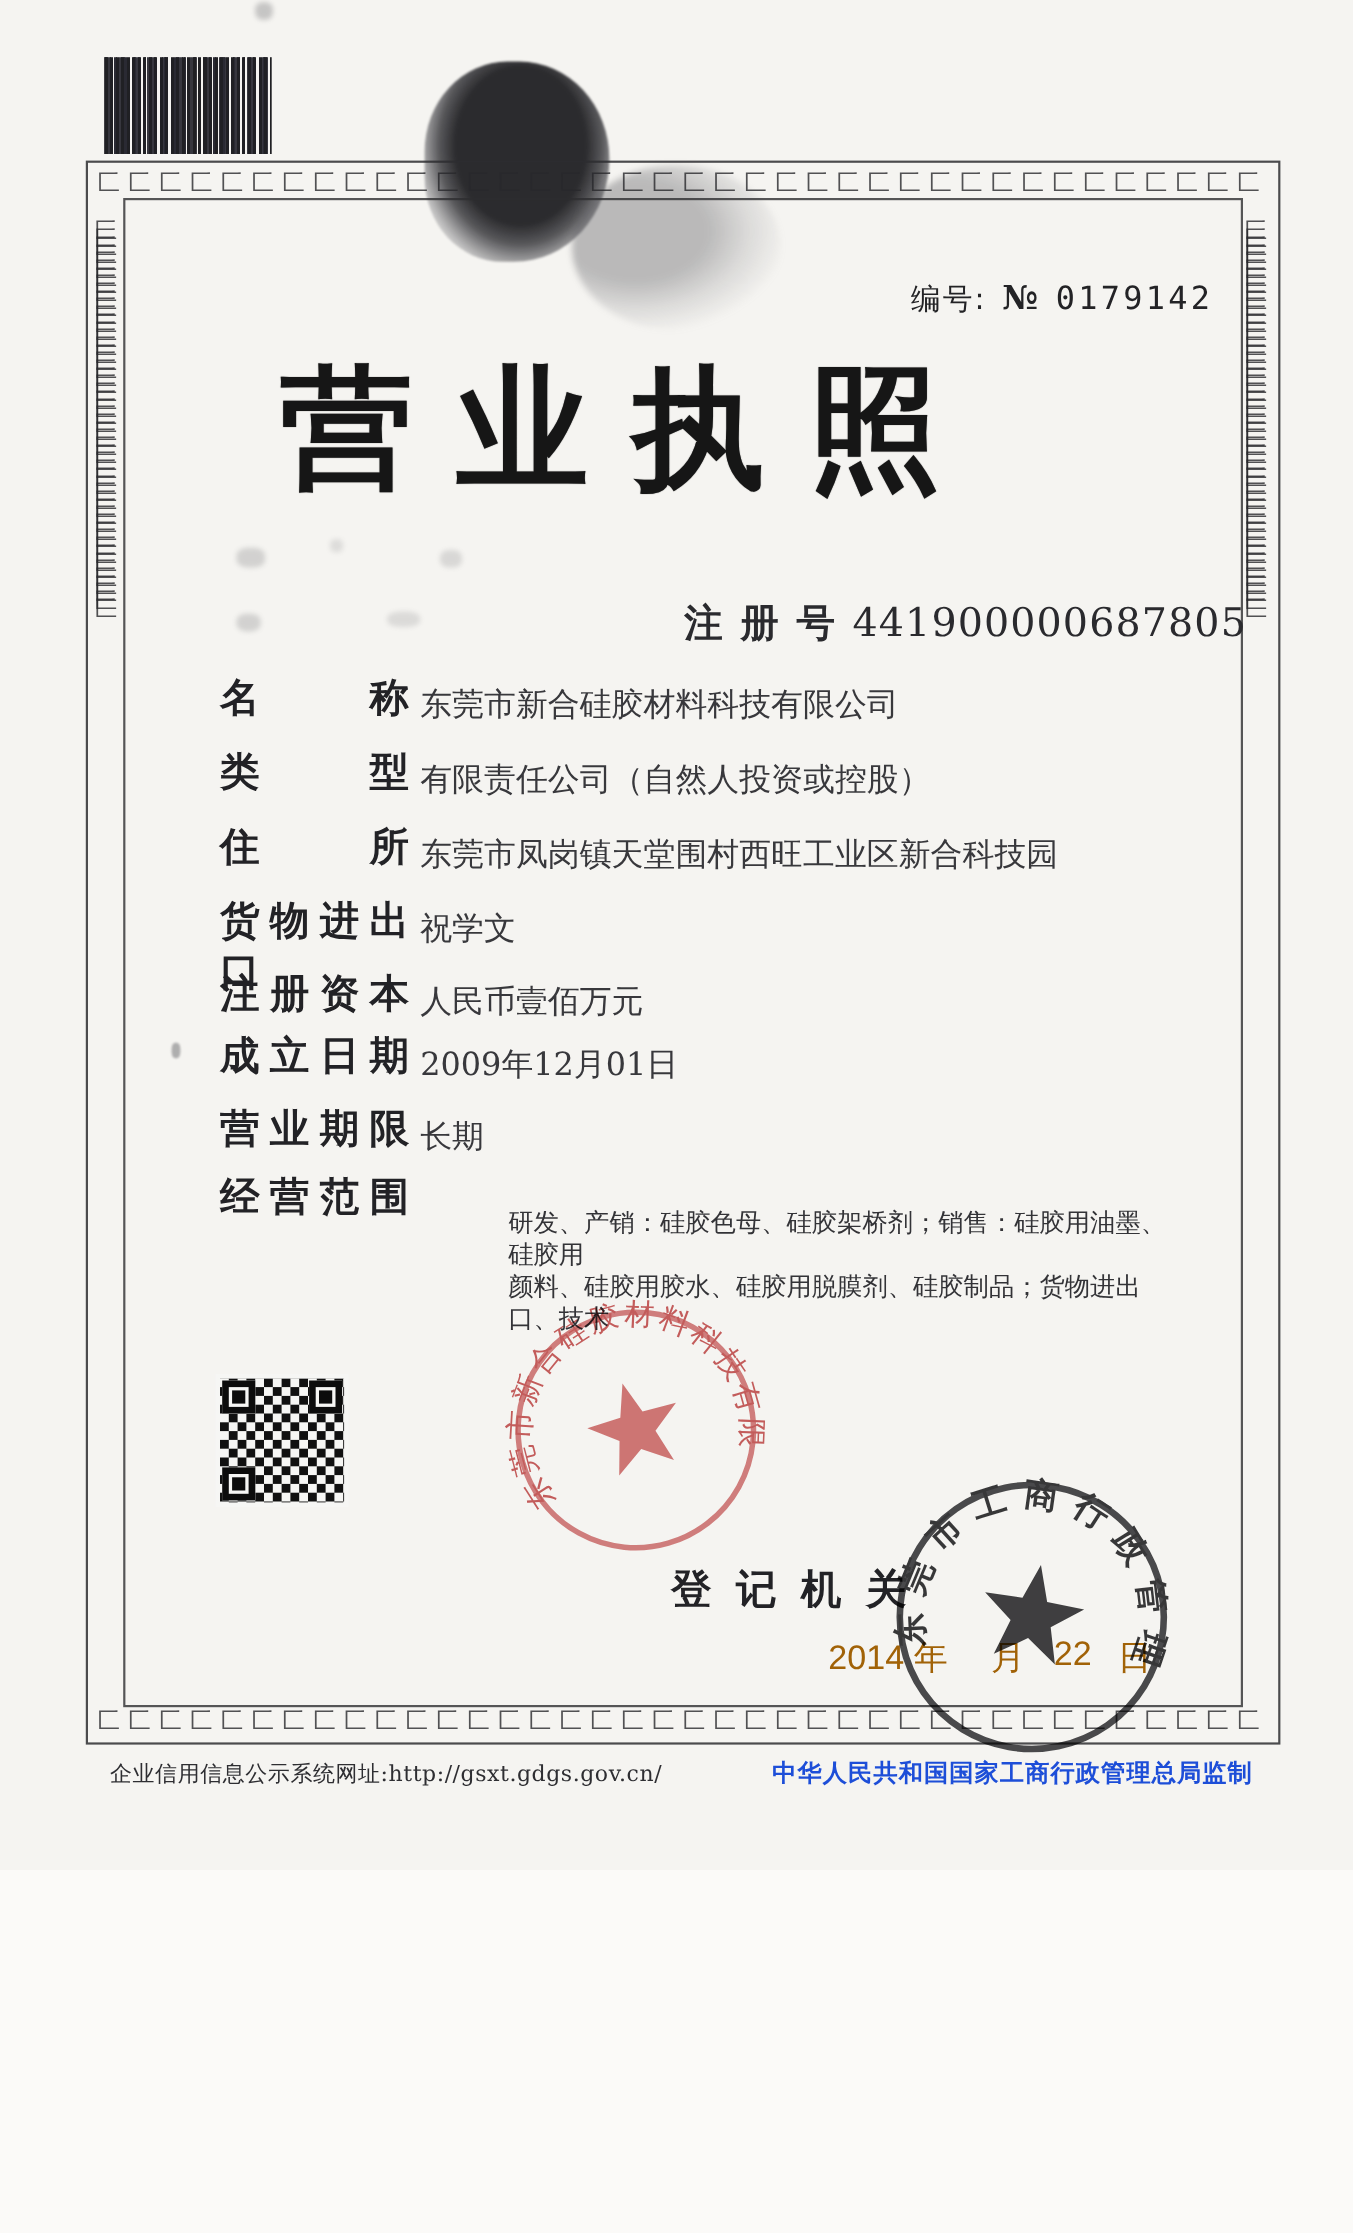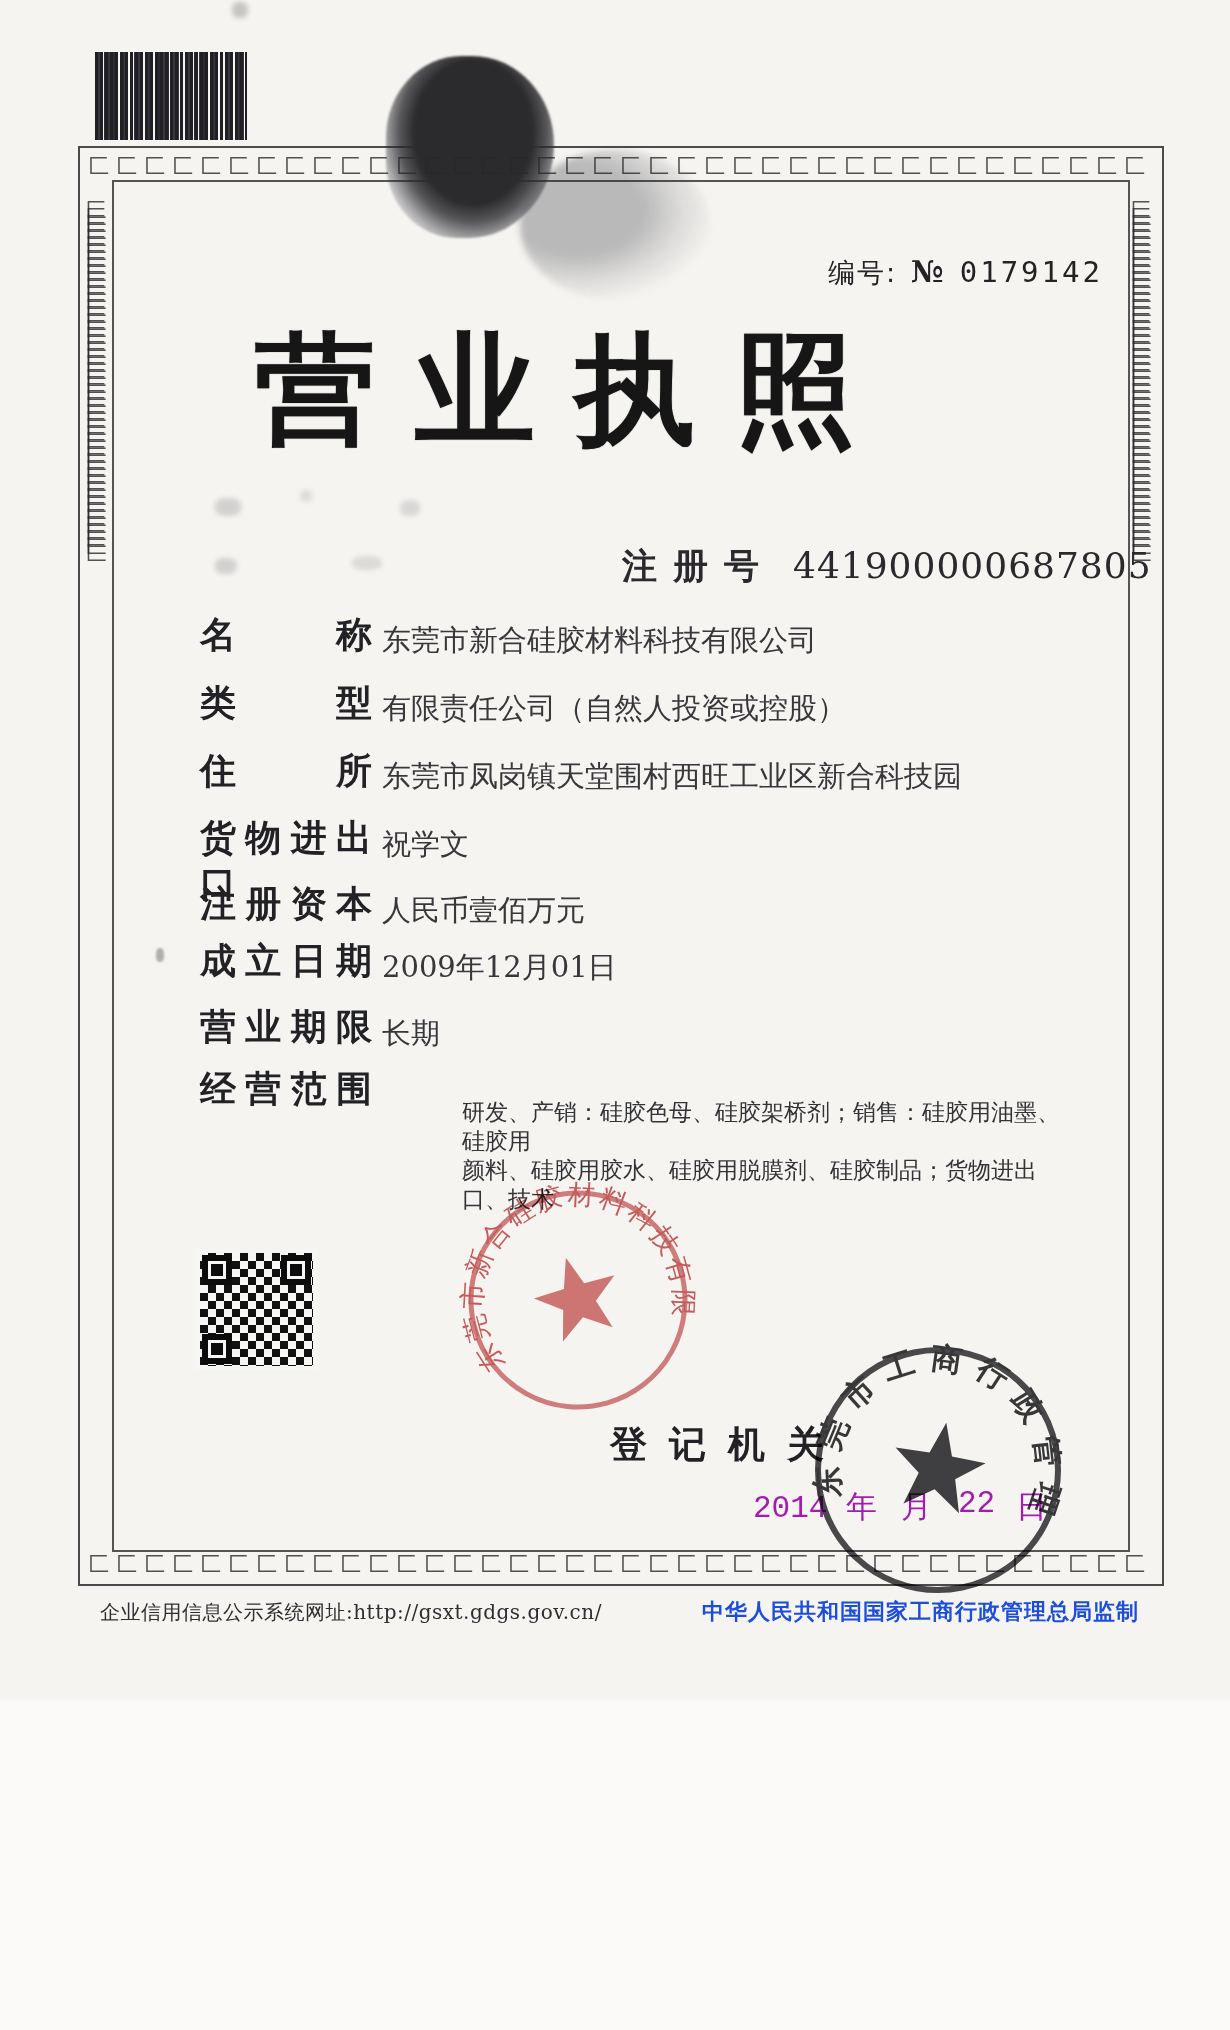--- a/index.html
+++ b/index.html
@@ -56,21 +56,21 @@
   .serial .num{font-family:"DejaVu Sans Mono","Liberation Mono",monospace;font-size:29px;margin-left:14px;letter-spacing:3px;}
   .title{
     left:180px;top:310px;width:790px;text-align:center;
     font-size:120px;font-weight:900;letter-spacing:40px;
     color:#161616;white-space:nowrap;
     text-shadow:0 0 1px rgba(0,0,0,.6);
     font-family:"DejaVu Sans","Liberation Sans",sans-serif;
   }
   .regline{left:622px;top:543px;white-space:nowrap;color:#2a2a2e;}
   .regline .rlabel{font-size:35px;letter-spacing:16px;font-weight:600;}
-  .regline .rnum{font-size:36px;letter-spacing:1px;margin-left:18px;font-family:"DejaVu Serif","Liberation Serif",serif;}
+  .regline .rnum{font-size:36px;letter-spacing:1px;font-family:"DejaVu Serif","Liberation Serif",serif;}
   
   .flabel{
     position:absolute;left:200px;width:172px;
     font-size:36px;font-weight:700;color:#222226;
     text-align:justify;text-align-last:justify;line-height:46px;
   }
   .fvalue{
     position:absolute;left:382px;width:700px;
     font-size:29px;color:#38383c;line-height:40px;margin-top:6px;
     font-family:"DejaVu Serif","Liberation Serif",serif;
@@ -93,21 +93,21 @@
   }
   .finder{position:absolute;width:18px;height:18px;background:#f6f6f4;border:6px solid #0c0c0c;}
   .finder::after{content:"";position:absolute;left:3px;top:3px;width:12px;height:12px;background:#0c0c0c;}
   .f-tl{left:2px;top:2px;} .f-tr{right:2px;top:2px;} .f-bl{left:2px;bottom:2px;}
   
   .seal{mix-blend-mode:multiply;}
   .redseal{left:448px;top:1170px;transform:rotate(-16deg);opacity:.85;}
   .blackseal{left:798px;top:1330px;transform:rotate(10deg);opacity:.88;}
   
   .registrar{left:610px;top:1420px;font-size:37px;font-weight:700;letter-spacing:22px;color:#222226;white-space:nowrap;}
-  .dateline span{position:absolute;top:1486px;font-size:31px;color:#a21caf;font-family:Liberation Mono, monospace;white-space:nowrap;}
+  .dateline span{position:absolute;top:1486px;font-size:31px;color:#a16207;font-family:Liberation Sans, sans-serif;white-space:nowrap;}
   .d-year{left:753px;} .d-month{left:901px;} .d-daynum{left:958px;} .d-daychar{left:1016px;}
   
   .footer-left{left:100px;top:1599px;font-size:20px;letter-spacing:.5px;color:#2e2e32;font-family:"DejaVu Serif","Liberation Serif",serif;}
   .footer-right{left:702px;top:1597px;font-size:22px;letter-spacing:1px;color:#1d4ed8;font-weight:600;}
   
   .smudge{position:absolute;background:#5a5a5e;filter:blur(2.5px);border-radius:40%;}
 </style>
 </head>
 <body>
 

